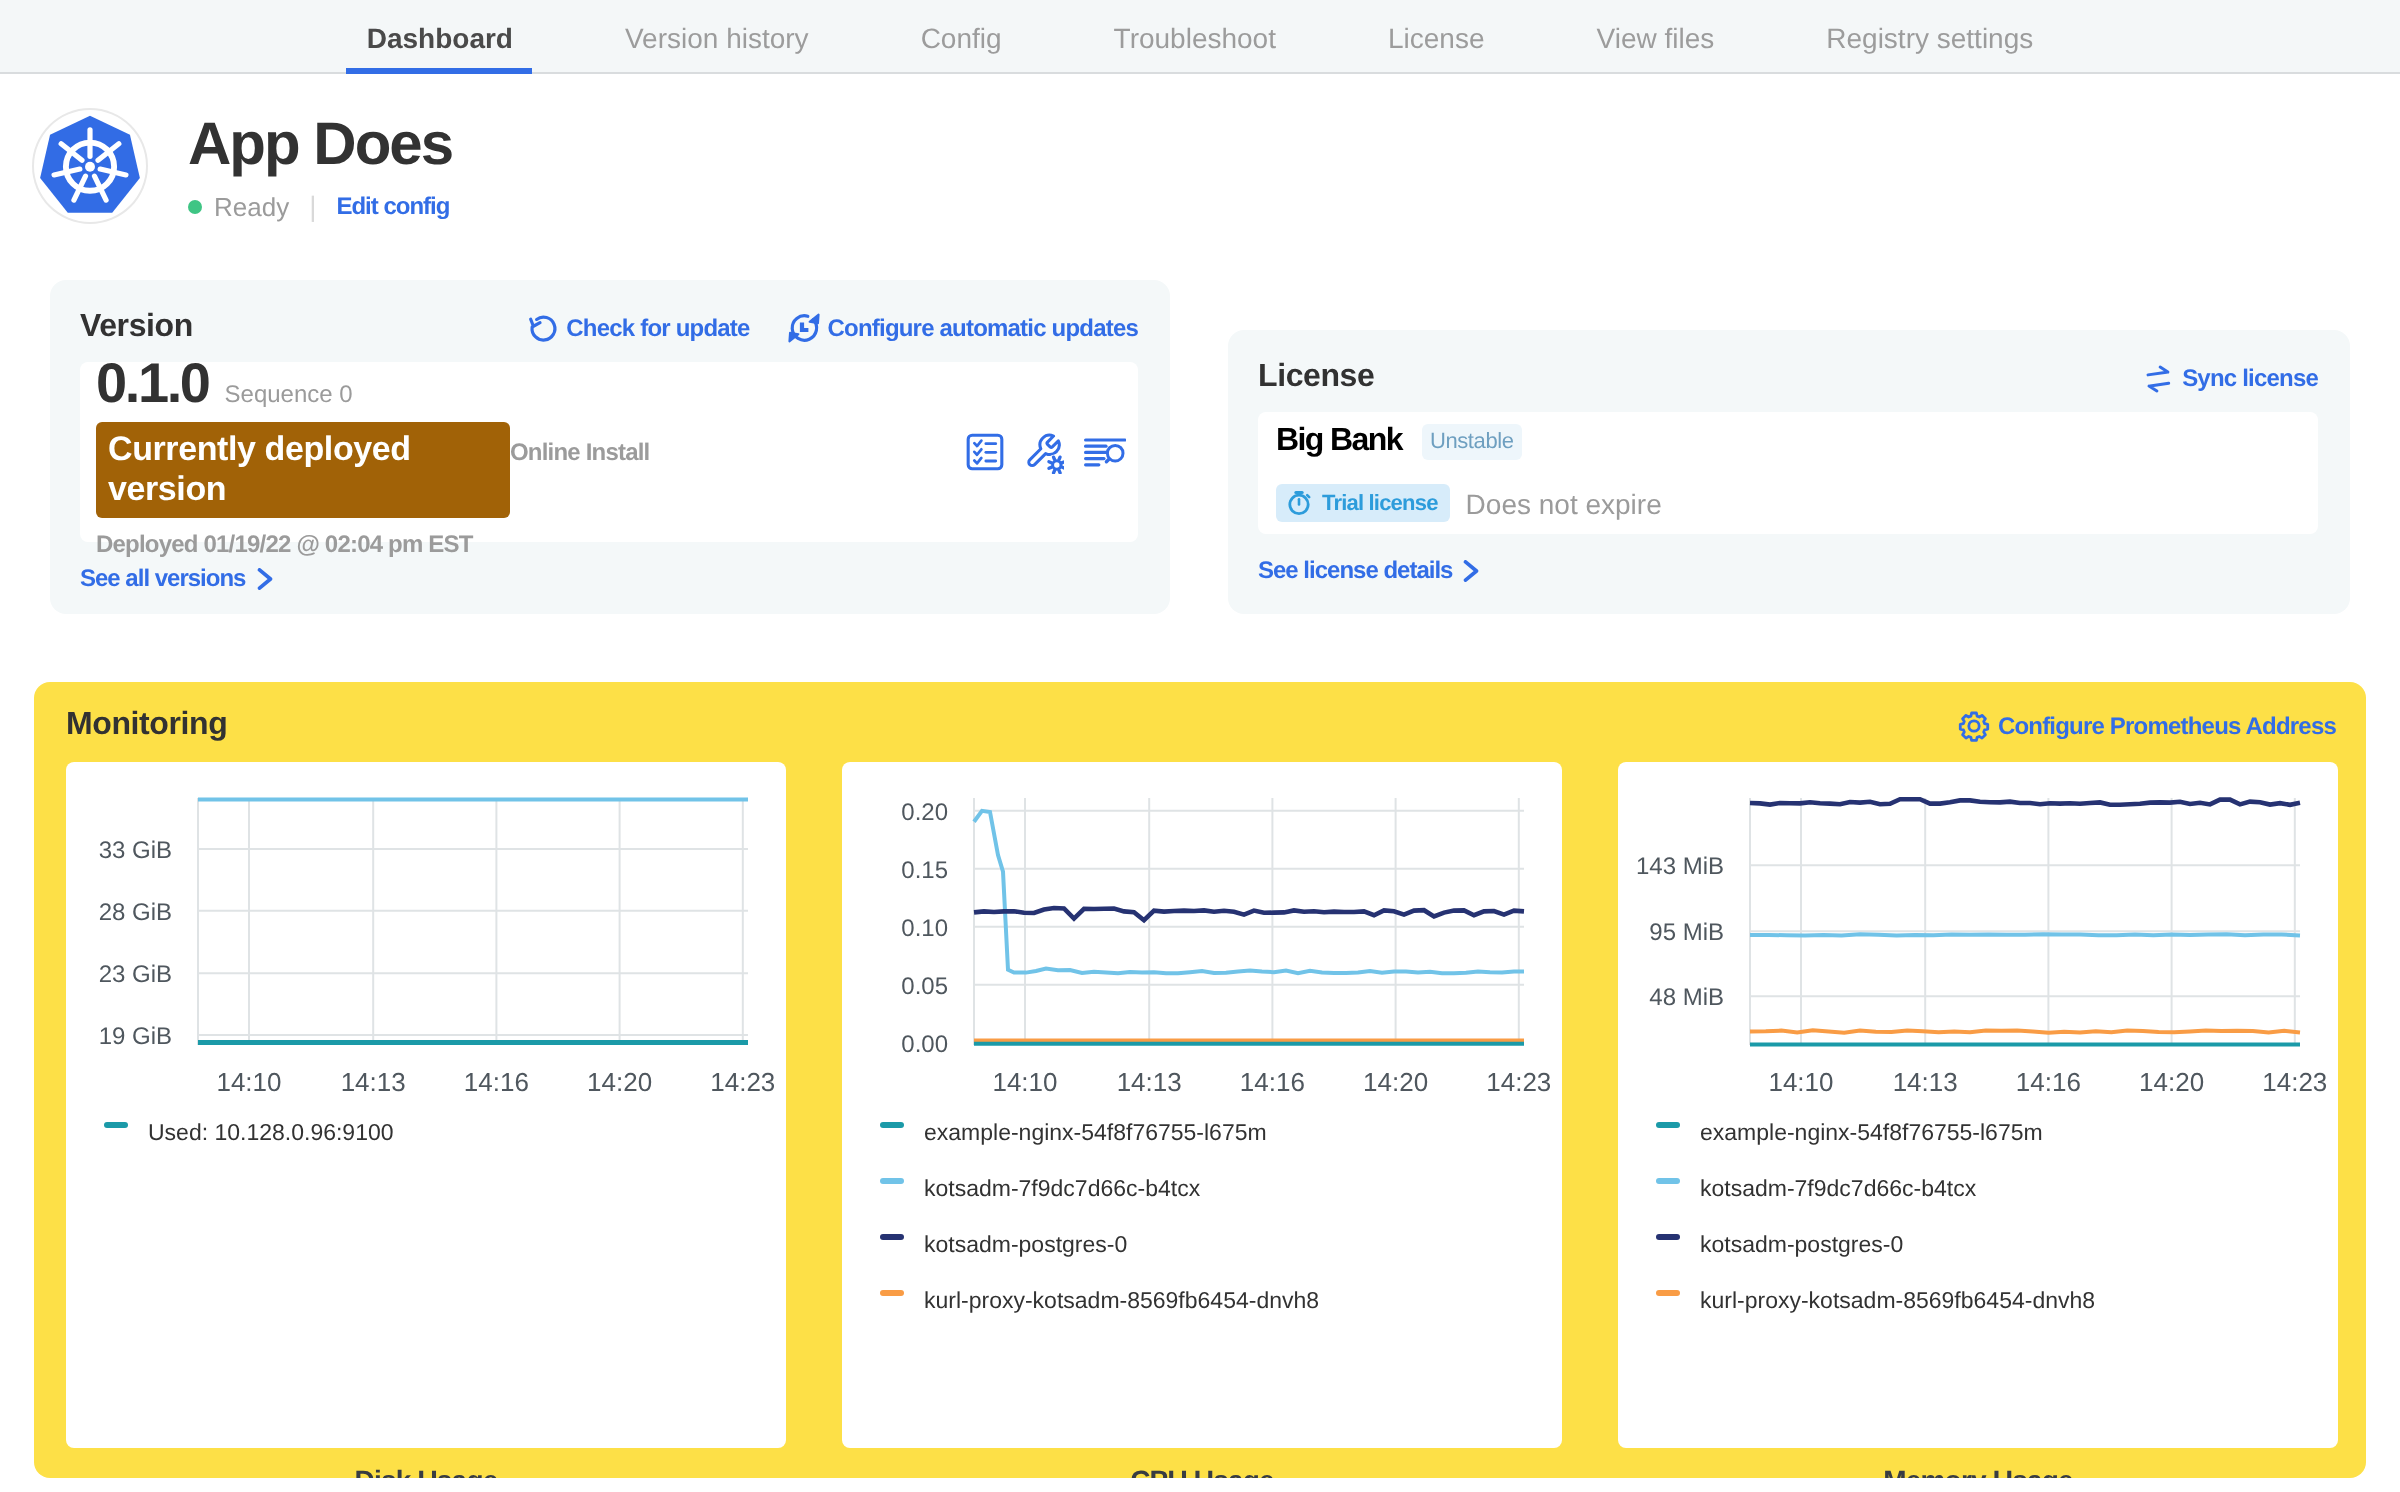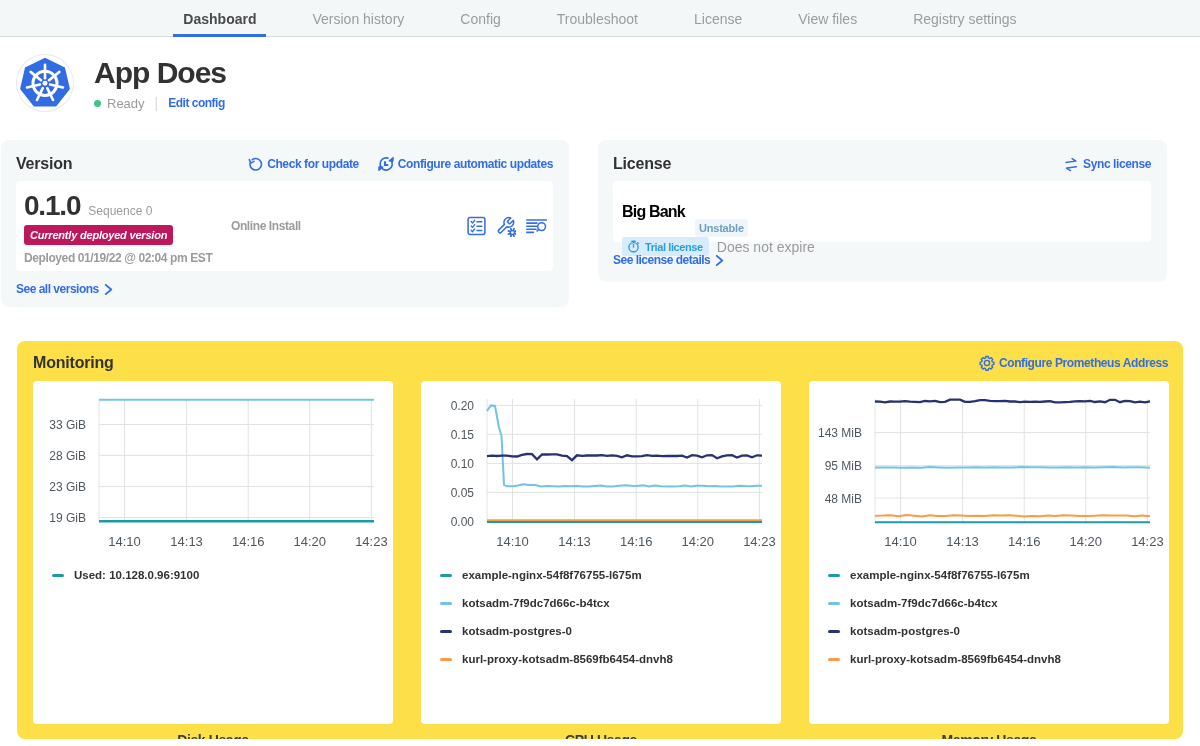--- a/index.html
+++ b/index.html
@@ -8,52 +8,52 @@
 .nav .tab.active { color:#4a4a4a; font-weight:700; border-bottom:3px solid #326de6; }
 .apphead { padding:17px 0 0 16px; display:flex; }
 .appicon { width:58px; height:58px; border-radius:50%; background:#fff; box-shadow:0 0 0 1px #e8e8e8 inset; display:flex; align-items:center; justify-content:center; }
 .appmeta { margin-left:20px; padding-top:2px; }
 .appname { font-size:30px; font-weight:700; color:#323232; letter-spacing:-1px; line-height:34px; }
 .appstatus { margin-top:5px; display:flex; align-items:center; font-size:13px; }
 .dot { width:7px; height:7px; border-radius:50%; background:#3fc584; margin-right:6px; }
 .ready { color:#9b9b9b; }
 .sep { color:#d9d9d9; margin:0 10px; font-size:14px; }
 .editcfg { color:#326de6; font-size:12px; font-weight:700; letter-spacing:-0.5px; }
-.row { display:flex; padding:0 1px; margin-top:28px; }
+.row { display:flex; padding:0 25px; margin-top:28px;align-items:flex-end; }
 .card { background:#f4f8f9; border-radius:8px; }
 .vcard { width:568px; margin-right:29px; padding:15px 16px 14px 15px; height:167px; }
 .lcard { width:569px; padding:15px 16px 14px 15px; height:142px; }
 .cardhead { display:flex; align-items:center; height:18px; }
 .cardtitle { font-size:16px; font-weight:700; color:#323232; letter-spacing:-0.2px; }
 .headlinks { margin-left:auto; display:flex; align-items:center; }
 .hlink { color:#326de6; font-size:12px; font-weight:700; letter-spacing:-0.4px; margin-left:19px; display:flex; align-items:center; gap:4px; }
 .whitebox { background:#fff; border-radius:4px; margin-top:8px; }
 .vbox { height:90px; display:flex; align-items:center; padding:0 6px 0 8px; }
 .vleft { width:207px; }
 .vl1 { display:flex; align-items:baseline; height:30px; margin-top:3px; }
 .vnum { font-size:28px; font-weight:700; color:#323232; letter-spacing:-1.2px; }
 .vseq { font-size:12px; color:#9b9b9b; margin-left:8px; }
-.vbadge { display:inline-block; background:#be185d; color:#fff; font-size:11px; letter-spacing:-0.2px; font-weight:700; border-radius:3px; padding:4px 6px; margin-top:5px;font-style:italic; }
+.vbadge { display:inline-block; background:#a16207; color:#fff; font-size:17px; letter-spacing:-0.2px; font-weight:700; border-radius:3px; padding:4px 6px; margin-top:5px; }
 .vdep { font-size:12px; color:#9b9b9b; font-weight:600; letter-spacing:-0.4px; margin-top:6px; }
 .vmid { font-size:12px; color:#9b9b9b; font-weight:700; letter-spacing:-0.4px; }
 .vicons { margin-left:auto; display:flex; align-items:center; gap:10px; }
 .seelink { display:inline-flex; align-items:center; color:#326de6; font-size:12px; font-weight:700; letter-spacing:-0.5px; margin-top:11px; }
 .lbox { height:61px; padding:6px 14px 0 9px; }
 .lrow1 { display:flex; align-items:center; }
 .bigbank { font-size:16px; font-weight:700; color:#000000; letter-spacing:-0.8px; }
-.unstable { background:#eef6fb; color:#6e9fc0; font-size:11px; font-weight:700; letter-spacing:-0.2px; border-radius:3px; padding:3px 4px; margin-left:10px;margin-top:32px; }
-.lrow2 { display:flex; align-items:center; margin-top:0; }
+.unstable { background:#eef6fb; color:#6e9fc0; font-size:11px; font-weight:400; letter-spacing:-0.2px; border-radius:3px; padding:3px 4px; margin-left:10px; }
+.lrow2 { display:flex; align-items:center; margin-top:12px; }
 .trial { background:#d7ecfa; color:#2d9cdb; font-size:11px; font-weight:700; letter-spacing:-0.4px; border-radius:3px; padding:3px 6px 3px 5px; display:inline-flex; align-items:center; gap:5px; }
 .noexpire { font-size:14px; color:#9b9b9b; margin-left:8px; }
 .moncard { margin:34px 17px 0 17px; background:#fde047; border-radius:8px; padding:12px 15px 15px 16px; height:398px; }
 .monhead { display:flex; align-items:center; height:19px; }
 .charts { display:flex; margin-top:9px; gap:28px; }
 .chart-card { width:360px; height:343px; background:#fff; border-radius:4px; position:relative; }
 .legend { margin:8px 0 0 19px; }
-.leg-row { display:flex; align-items:center; height:28px;font-weight:bold; }
+.leg-row { display:flex; height:28px; }
 .leg-dash { width:12px; height:3px; border-radius:2px; }
 .leg-txt { font-size:11.5px; color:#323232; margin-left:10px; }
 .chart-title { position:absolute; top:306px; left:0; right:0; text-align:center; font-size:14px; font-weight:700; letter-spacing:-0.4px; color:#383c42;margin-top:45px; }
 </style></head><body>
 <div class="nav">
   <a class="tab active">Dashboard</a>
   <a class="tab">Version history</a>
   <a class="tab">Config</a>
   <a class="tab">Troubleshoot</a>
   <a class="tab">License</a>

